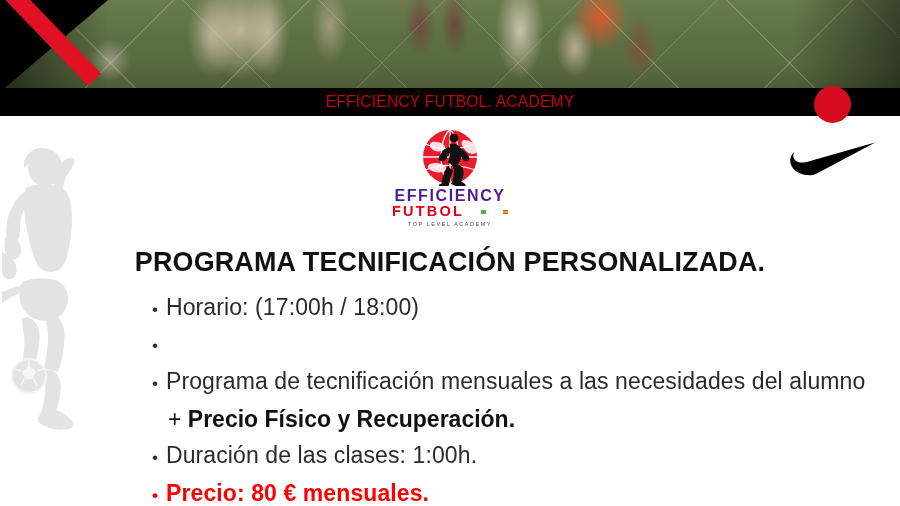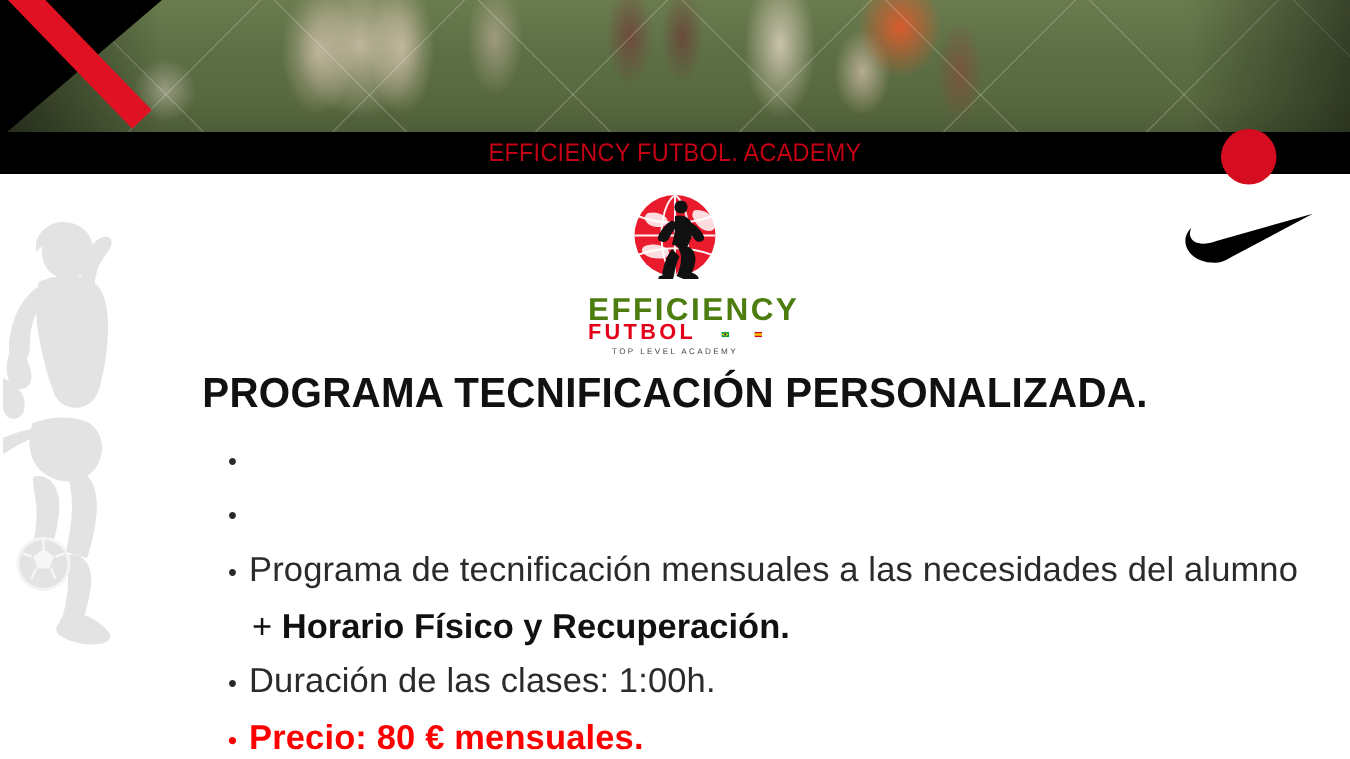--- a/index.html
+++ b/index.html
@@ -135,25 +135,25 @@
     width: 116px; height: 104px;
     text-align: center;
   }
   .logo-mark {
     width: 116px; height: 58px;
     display: block;
   }
   .logo-effic {
     font-family: "Liberation Sans Narrow", "Liberation Sans", sans-serif;
     font-weight: bold;
-    font-size: 21px;
-    color: #4d7c0f;
+    font-size: 16px;
+    color: #4c1d95;
     letter-spacing: 1.6px;
     line-height: 17px;
-    margin-top: 12px;
+    margin-top: 1px;
   }
   .logo-futbol-row {
     display: flex;
     align-items: center;
     justify-content: center;
     gap: 17px;
     line-height: 15px;
     margin-top: 0px;
   }
   .logo-futbol {
@@ -321,30 +321,31 @@
       </svg>
     </div>
     <div class="logo-tag">TOP LEVEL ACADEMY</div>
   </div>
 
   <div class="program-title">PROGRAMA TECNIFICACIÓN PERSONALIZADA.</div>
 
   <div class="bullets">
     <div class="bullet-line">
       <span class="bullet-dot">•</span>
+      <span class="bullet-text">Horario: (17:00h / 18:00)</span>
     </div>
     <div class="bullet-line">
       <span class="bullet-dot">•</span>
     </div>
     <div class="bullet-line">
       <span class="bullet-dot">•</span>
       <span class="bullet-text">Programa de tecnificación mensuales a las necesidades del alumno</span>
     </div>
     <div class="sub-line">
-      <span class="plus">+ </span><span class="strong">Horario Físico y Recuperación.</span>
+      <span class="plus">+ </span><span class="strong">Precio Físico y Recuperación.</span>
     </div>
     <div class="bullet-line">
       <span class="bullet-dot">•</span>
       <span class="bullet-text">Duración de las clases: 1:00h.</span>
     </div>
     <div class="bullet-line price">
       <span class="bullet-dot">•</span>
       <span class="bullet-text">Precio: 80 € mensuales.</span>
     </div>
   </div>

